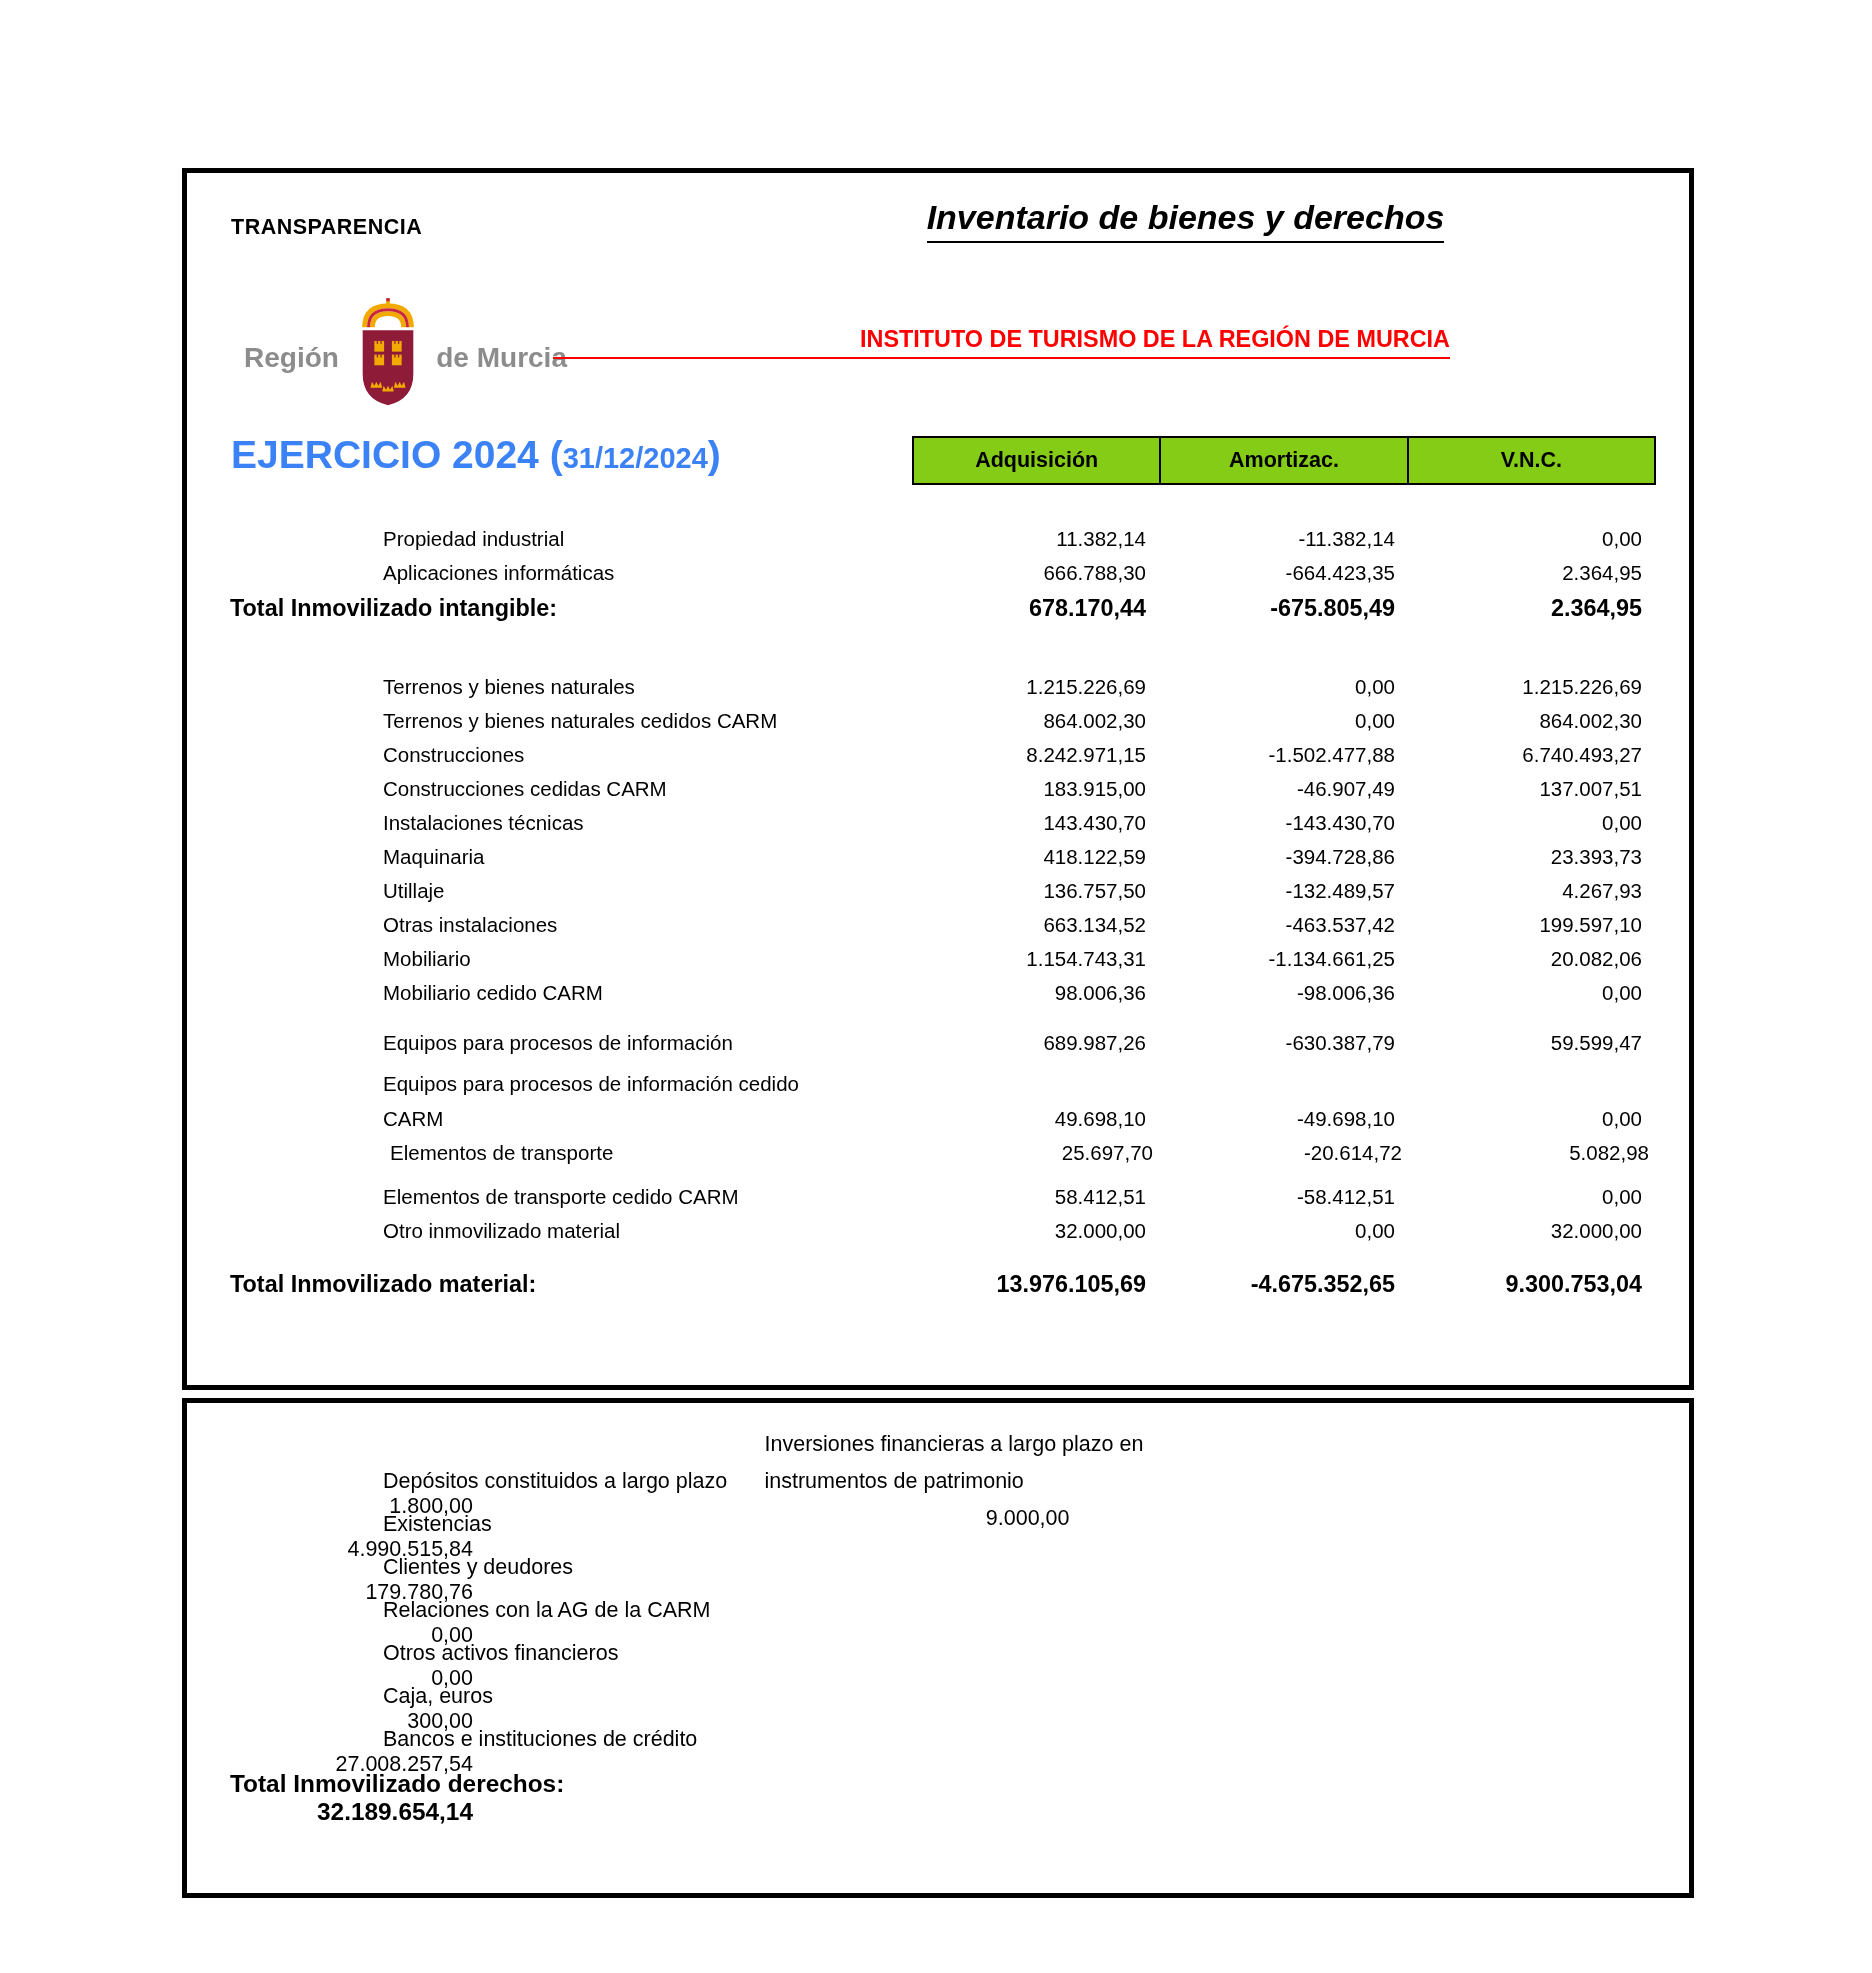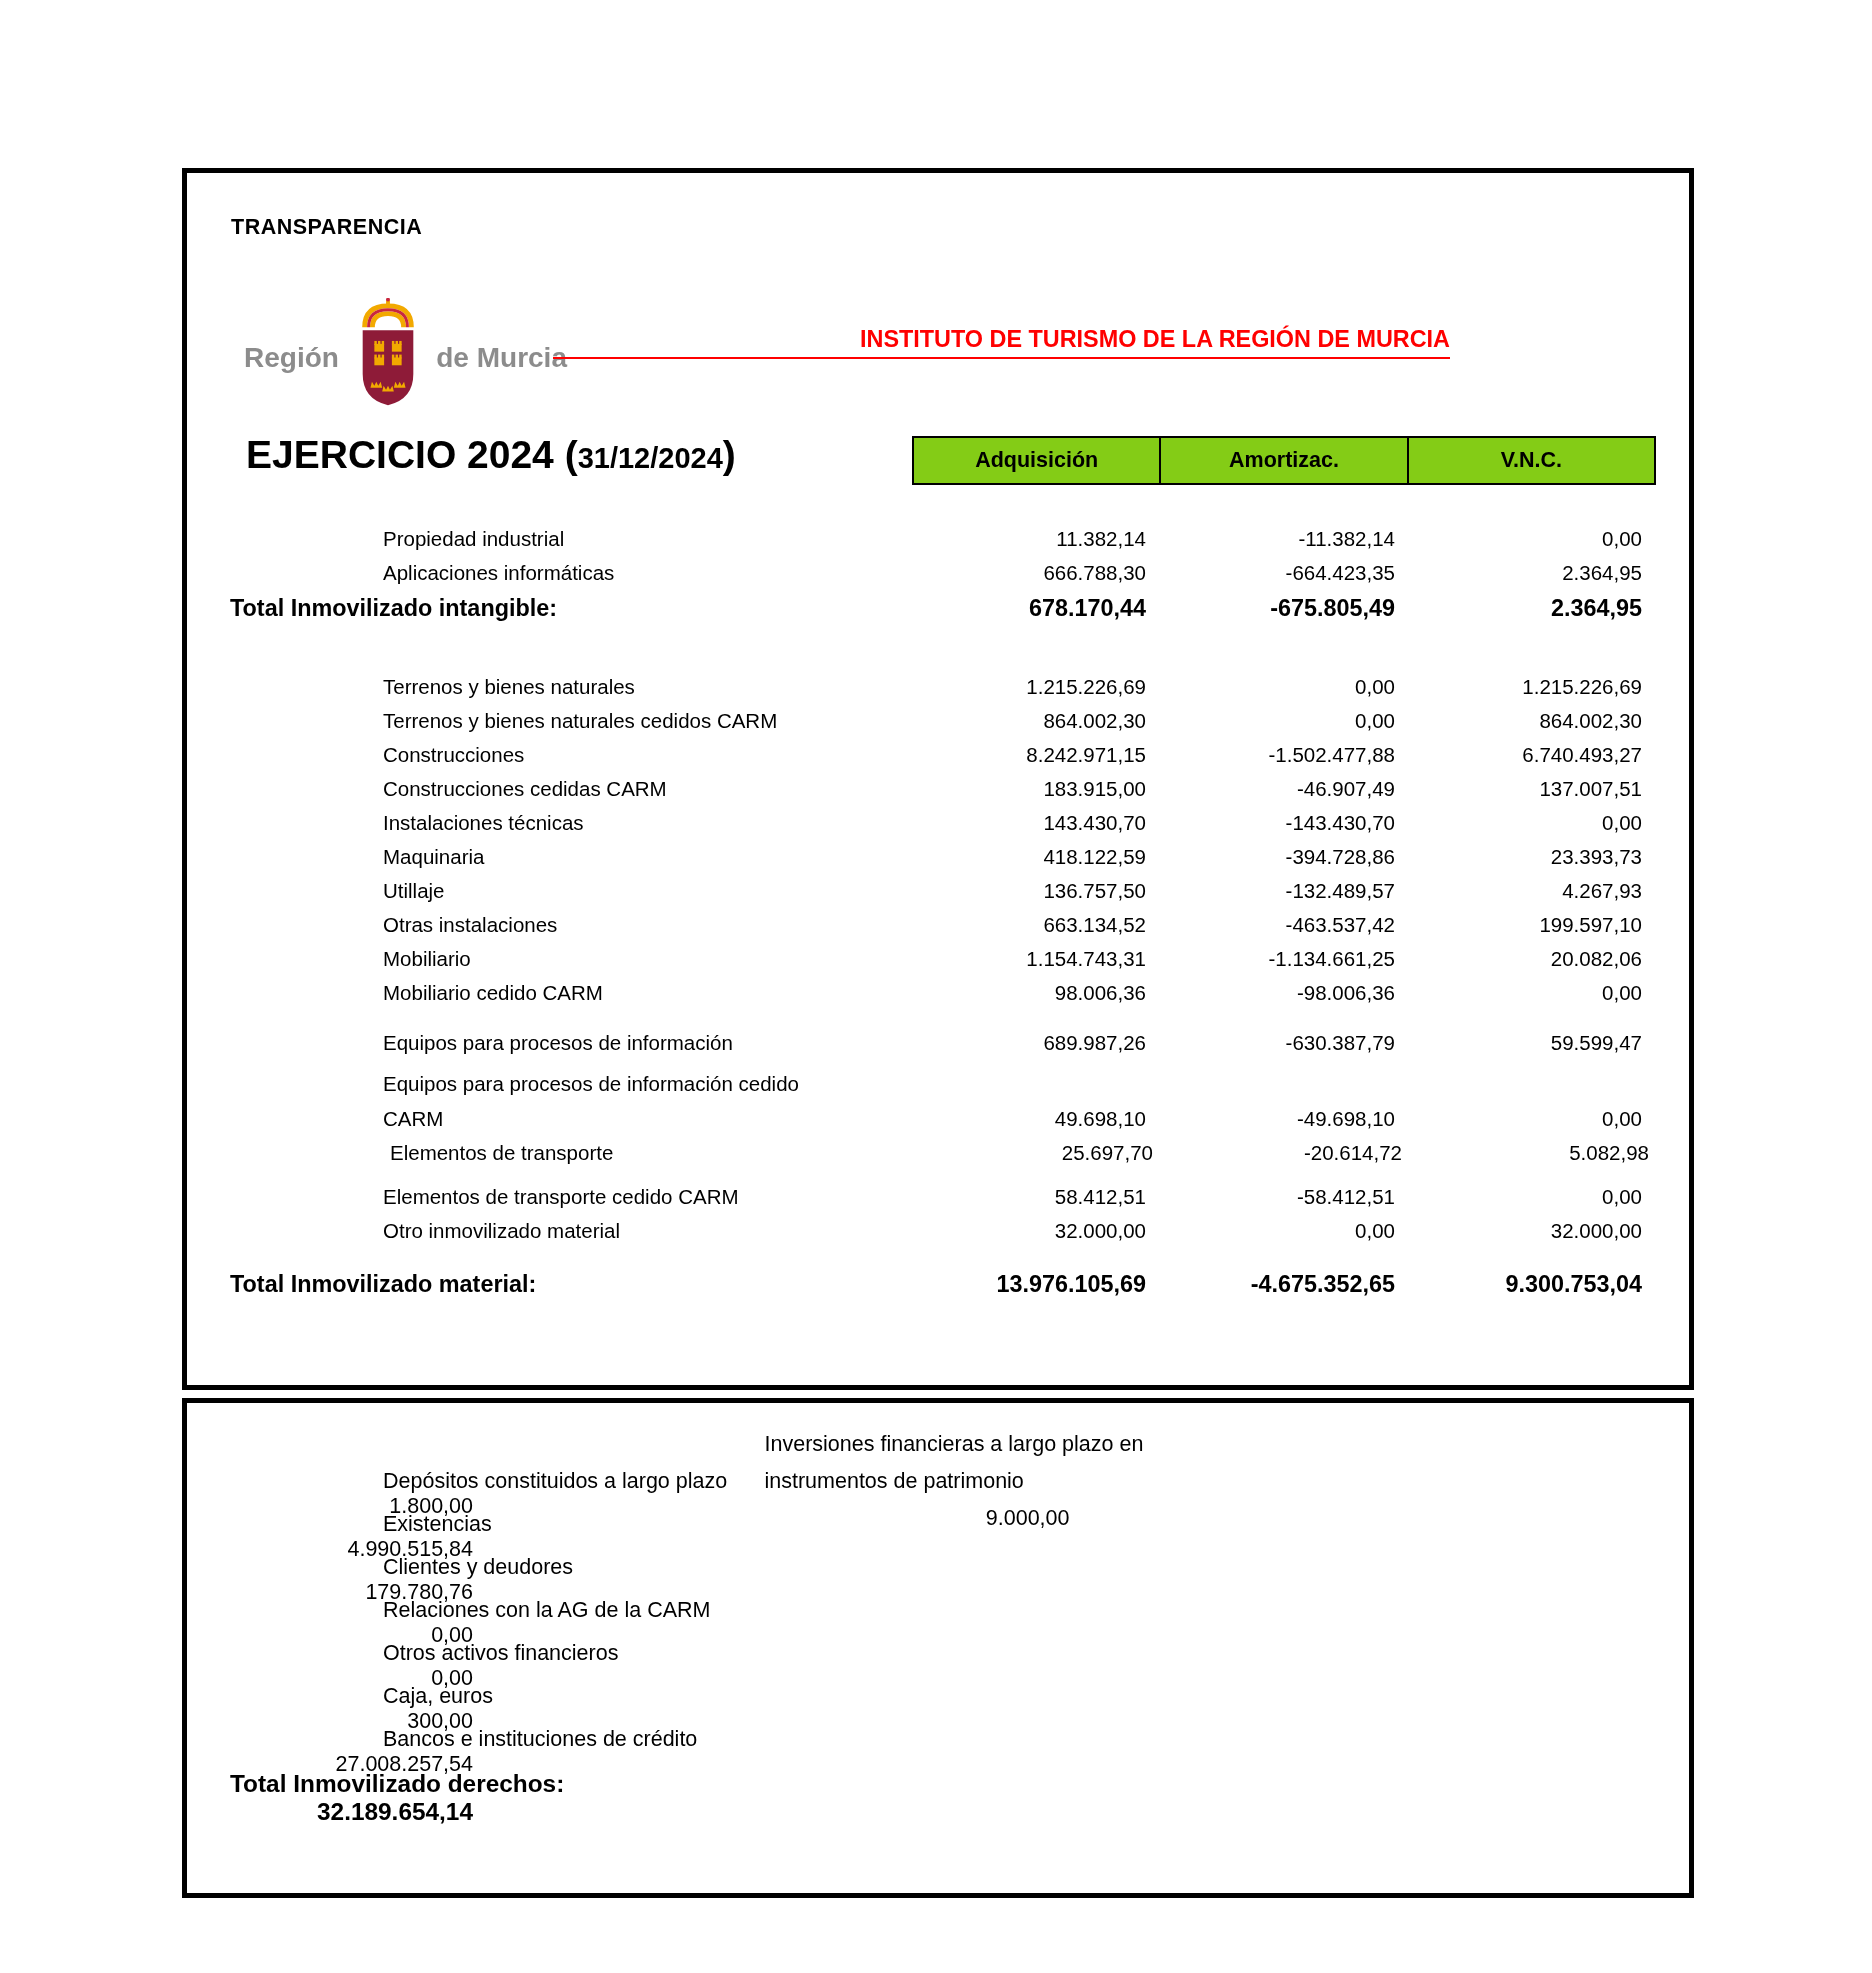--- a/index.html
+++ b/index.html
@@ -15,21 +15,21 @@
   .doc-title span{border-bottom:2.9px solid #000;padding-bottom:4.9px;}
 
   .logo{position:absolute;left:244px;top:298px;display:flex;align-items:center;gap:11.7px;}
   .logo .logo-text{font-size:28px;font-weight:bold;color:#8c8c8c;}
   .logo svg{display:block;}
 
   .org-banner{position:absolute;left:553px;top:326px;width:897px;text-align:right;
               border-bottom:2.9px solid #ff0000;padding-bottom:3.9px;
               font-size:23.4px;font-weight:bold;color:#ff0000;}
 
-  .period{position:absolute;left:246px;top:433px;color:#000000;font-weight:bold;font-size:39px;white-space:nowrap;}
+  .period{position:absolute;left:231px;top:433px;color:#3b82f6;font-weight:bold;font-size:39px;white-space:nowrap;}
   .period .small{font-size:29px;}
 
   .thead{position:absolute;left:912px;top:436px;width:744px;height:49px;border:2.9px solid #000;
          display:flex;box-sizing:border-box;background:#84cc16;}
   .thead .hcell{flex:1;display:flex;align-items:center;justify-content:center;
                 font-size:21.5px;font-weight:bold;}
   .thead .hcell + .hcell{border-left:2px solid #000;}
 
   .rows{position:absolute;left:188px;width:1478px;}
   #rows1a{top:527px;}
@@ -52,20 +52,23 @@
 </head>
 <body>
 
 <div class="page">
 
   <div class="box box1"></div>
   <div class="box box2"></div>
 
   <div class="transparencia">TRANSPARENCIA</div>
 
+  <div class="doc-title">
+    <span>Inventario de bienes y derechos</span>
+  </div>
 
   <div class="logo">
     <span class="logo-text">Región</span>
     <span>
       <svg width="74" height="119" viewBox="0 0 76 122">
 
         <g fill="none" stroke="#f2a900" stroke-width="5">
           <path d="M14 30 Q14 8 38 8 Q62 8 62 30"></path>
           <path d="M22 30 Q22 16 38 16 Q54 16 54 30"></path>
         </g>

